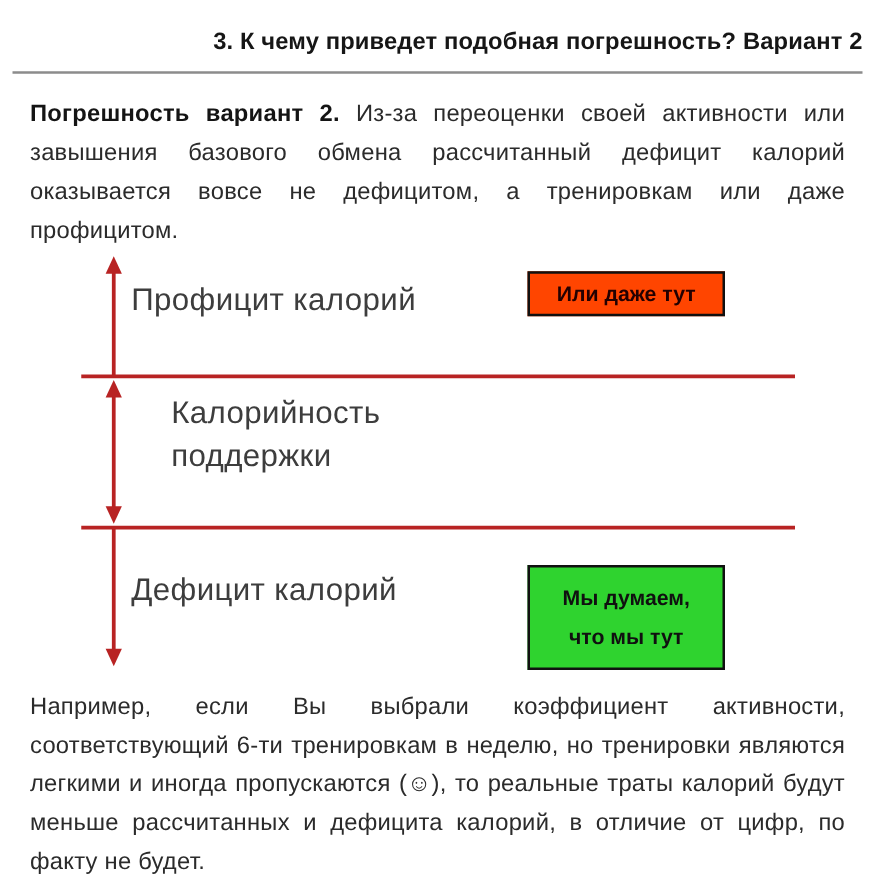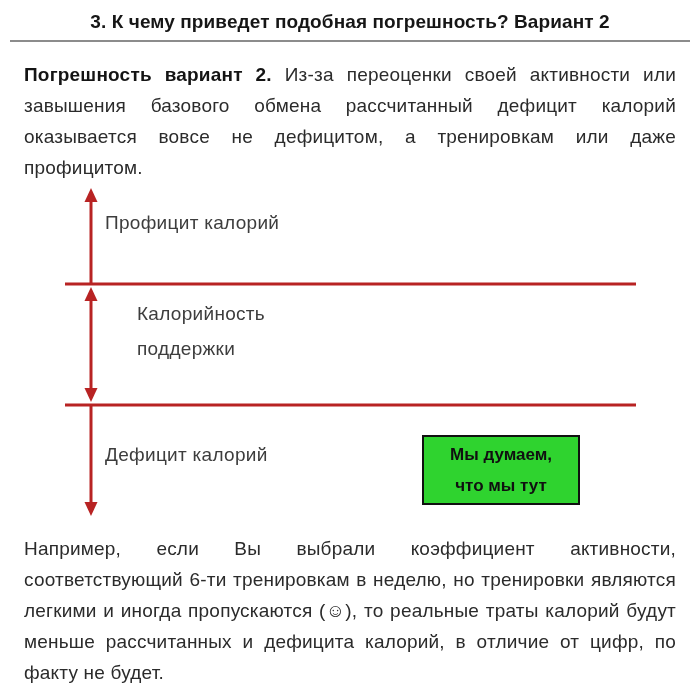--- a/index.html
+++ b/index.html
@@ -6,23 +6,23 @@
   .page {
     position: relative;
     width: 700px;
     height: 700px;
     background: #ffffff;
     font-family: "Liberation Sans", "DejaVu Sans", sans-serif;
     color: #262626;
     overflow: hidden;
   }
   .title {
-    margin: 0 10px;
+    margin: 12px 10px;
     padding-top: 11px;
-    text-align: center;
+    text-align: right;
     font-size: 19px;
     font-weight: bold;
     color: #161616;
     letter-spacing: 0.1px;
   }
   .rule {
     height: 2px;
     background: #8c8c8c;
     margin: 7px 10px 0 10px;
   }
@@ -36,21 +36,21 @@
   }
   .para b { color: #141414; }
   .diagram {
     position: relative;
     height: 334px;
     margin-top: 4px;
   }
   .axis-svg { position: absolute; left: 0; top: 0; }
   .axis-label {
     position: absolute;
-    font-size: 19px;
+    font-size: 25px;
     line-height: 24px;
     color: #3d3d3d;
     letter-spacing: 0.3px;
     white-space: normal;
   }
   .axis-label.two-line { line-height: 35px; width: 175px; }
   .callout {
     position: absolute;
     left: 422px;
     width: 158px;
@@ -98,22 +98,25 @@
         <polygon points="91,329 84.5,315 97.5,315" stroke="none"></polygon>
       </g>
     </svg>
 
     <div class="axis-label" style="left:105px; top:24px;">Профицит калорий</div>
 
     <div class="axis-label two-line" style="left:105px; top:109px;margin-left:32px;">Калорийность поддержки</div>
 
     <div class="axis-label" style="left:105px; top:256px;">Дефицит калорий</div>
 
+    <div class="callout warning" style="top:13px; height:36px;">
+      <span class="inner">Или даже тут</span>
+    </div>
 
 
-    <div class="callout ok callout-believed" style="top:248px; height:70px;">
+    <div class="callout ok callout-believed" style="top:248px; height:84px;">
       <span class="inner">Мы думаем, что мы тут</span>
     </div>
   </div>
 
   <p class="para" style="margin-top:12px;">Например, если Вы выбрали коэффициент активности, соответствующий 6-ти тренировкам в неделю, но тренировки являются легкими и иногда пропускаются (☺), то реальные траты калорий будут меньше рассчитанных и дефицита калорий, в отличие от цифр, по факту не будет.</p>
 
 </div>
 
 </body></html>

